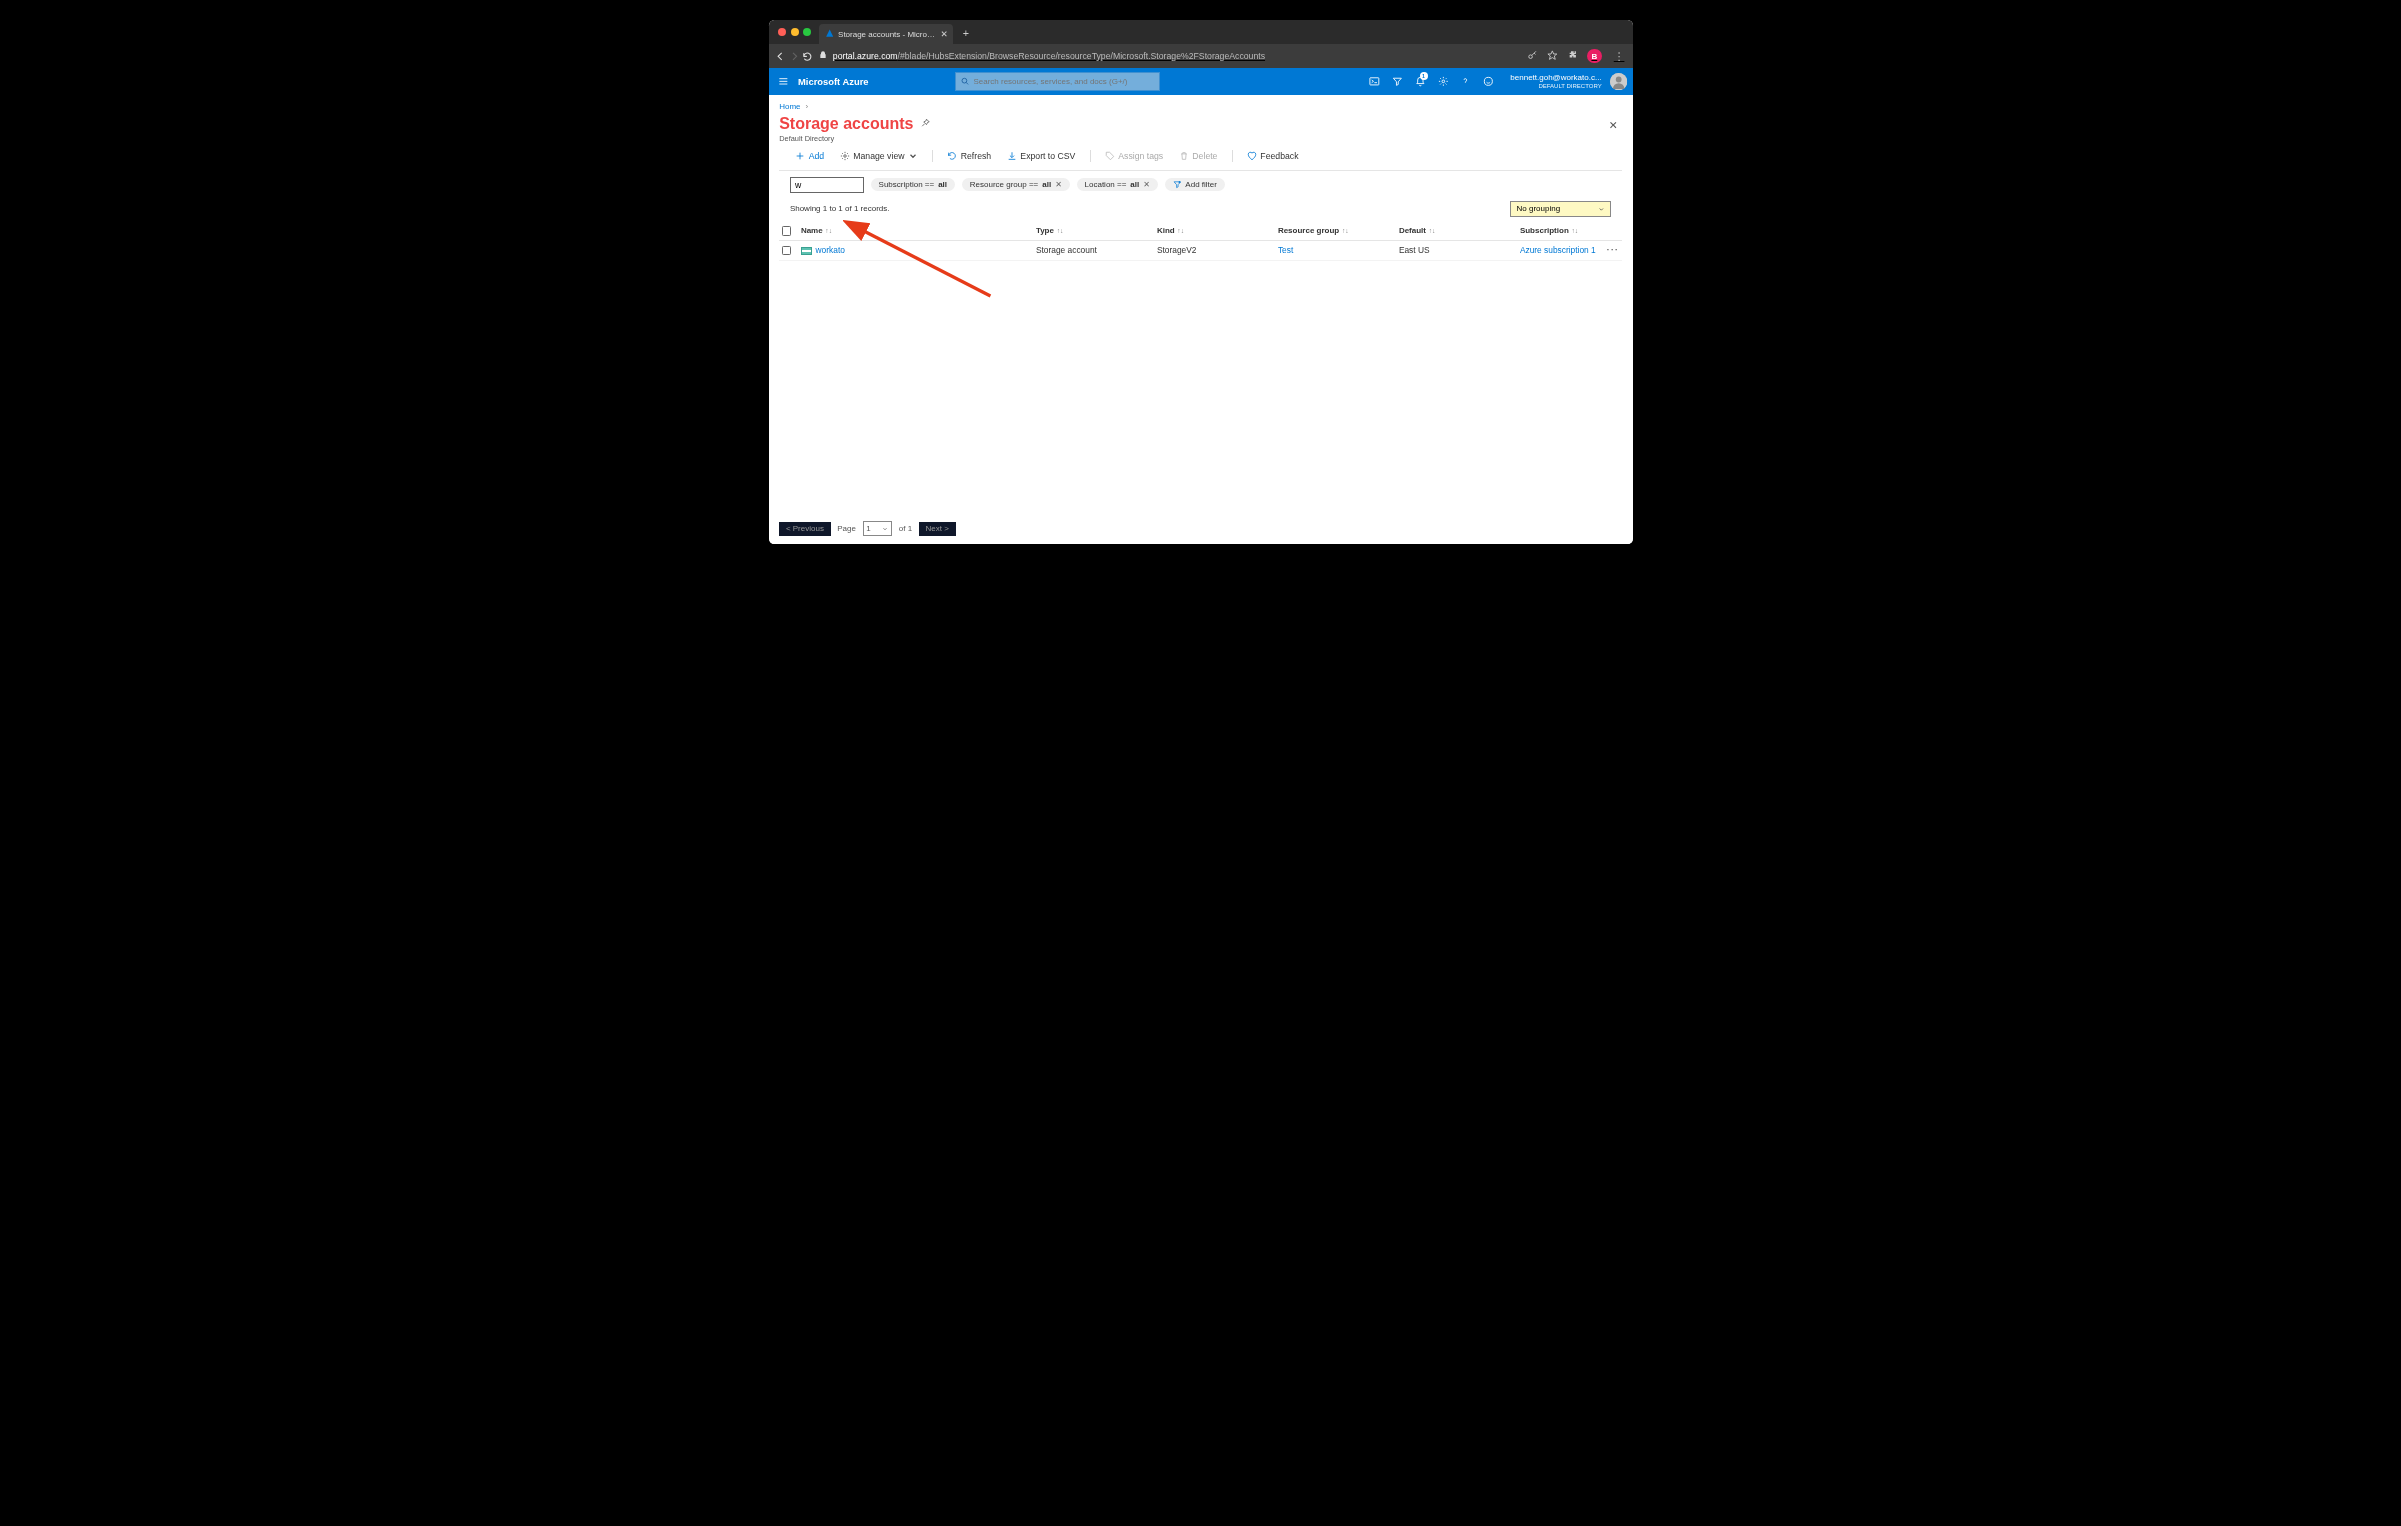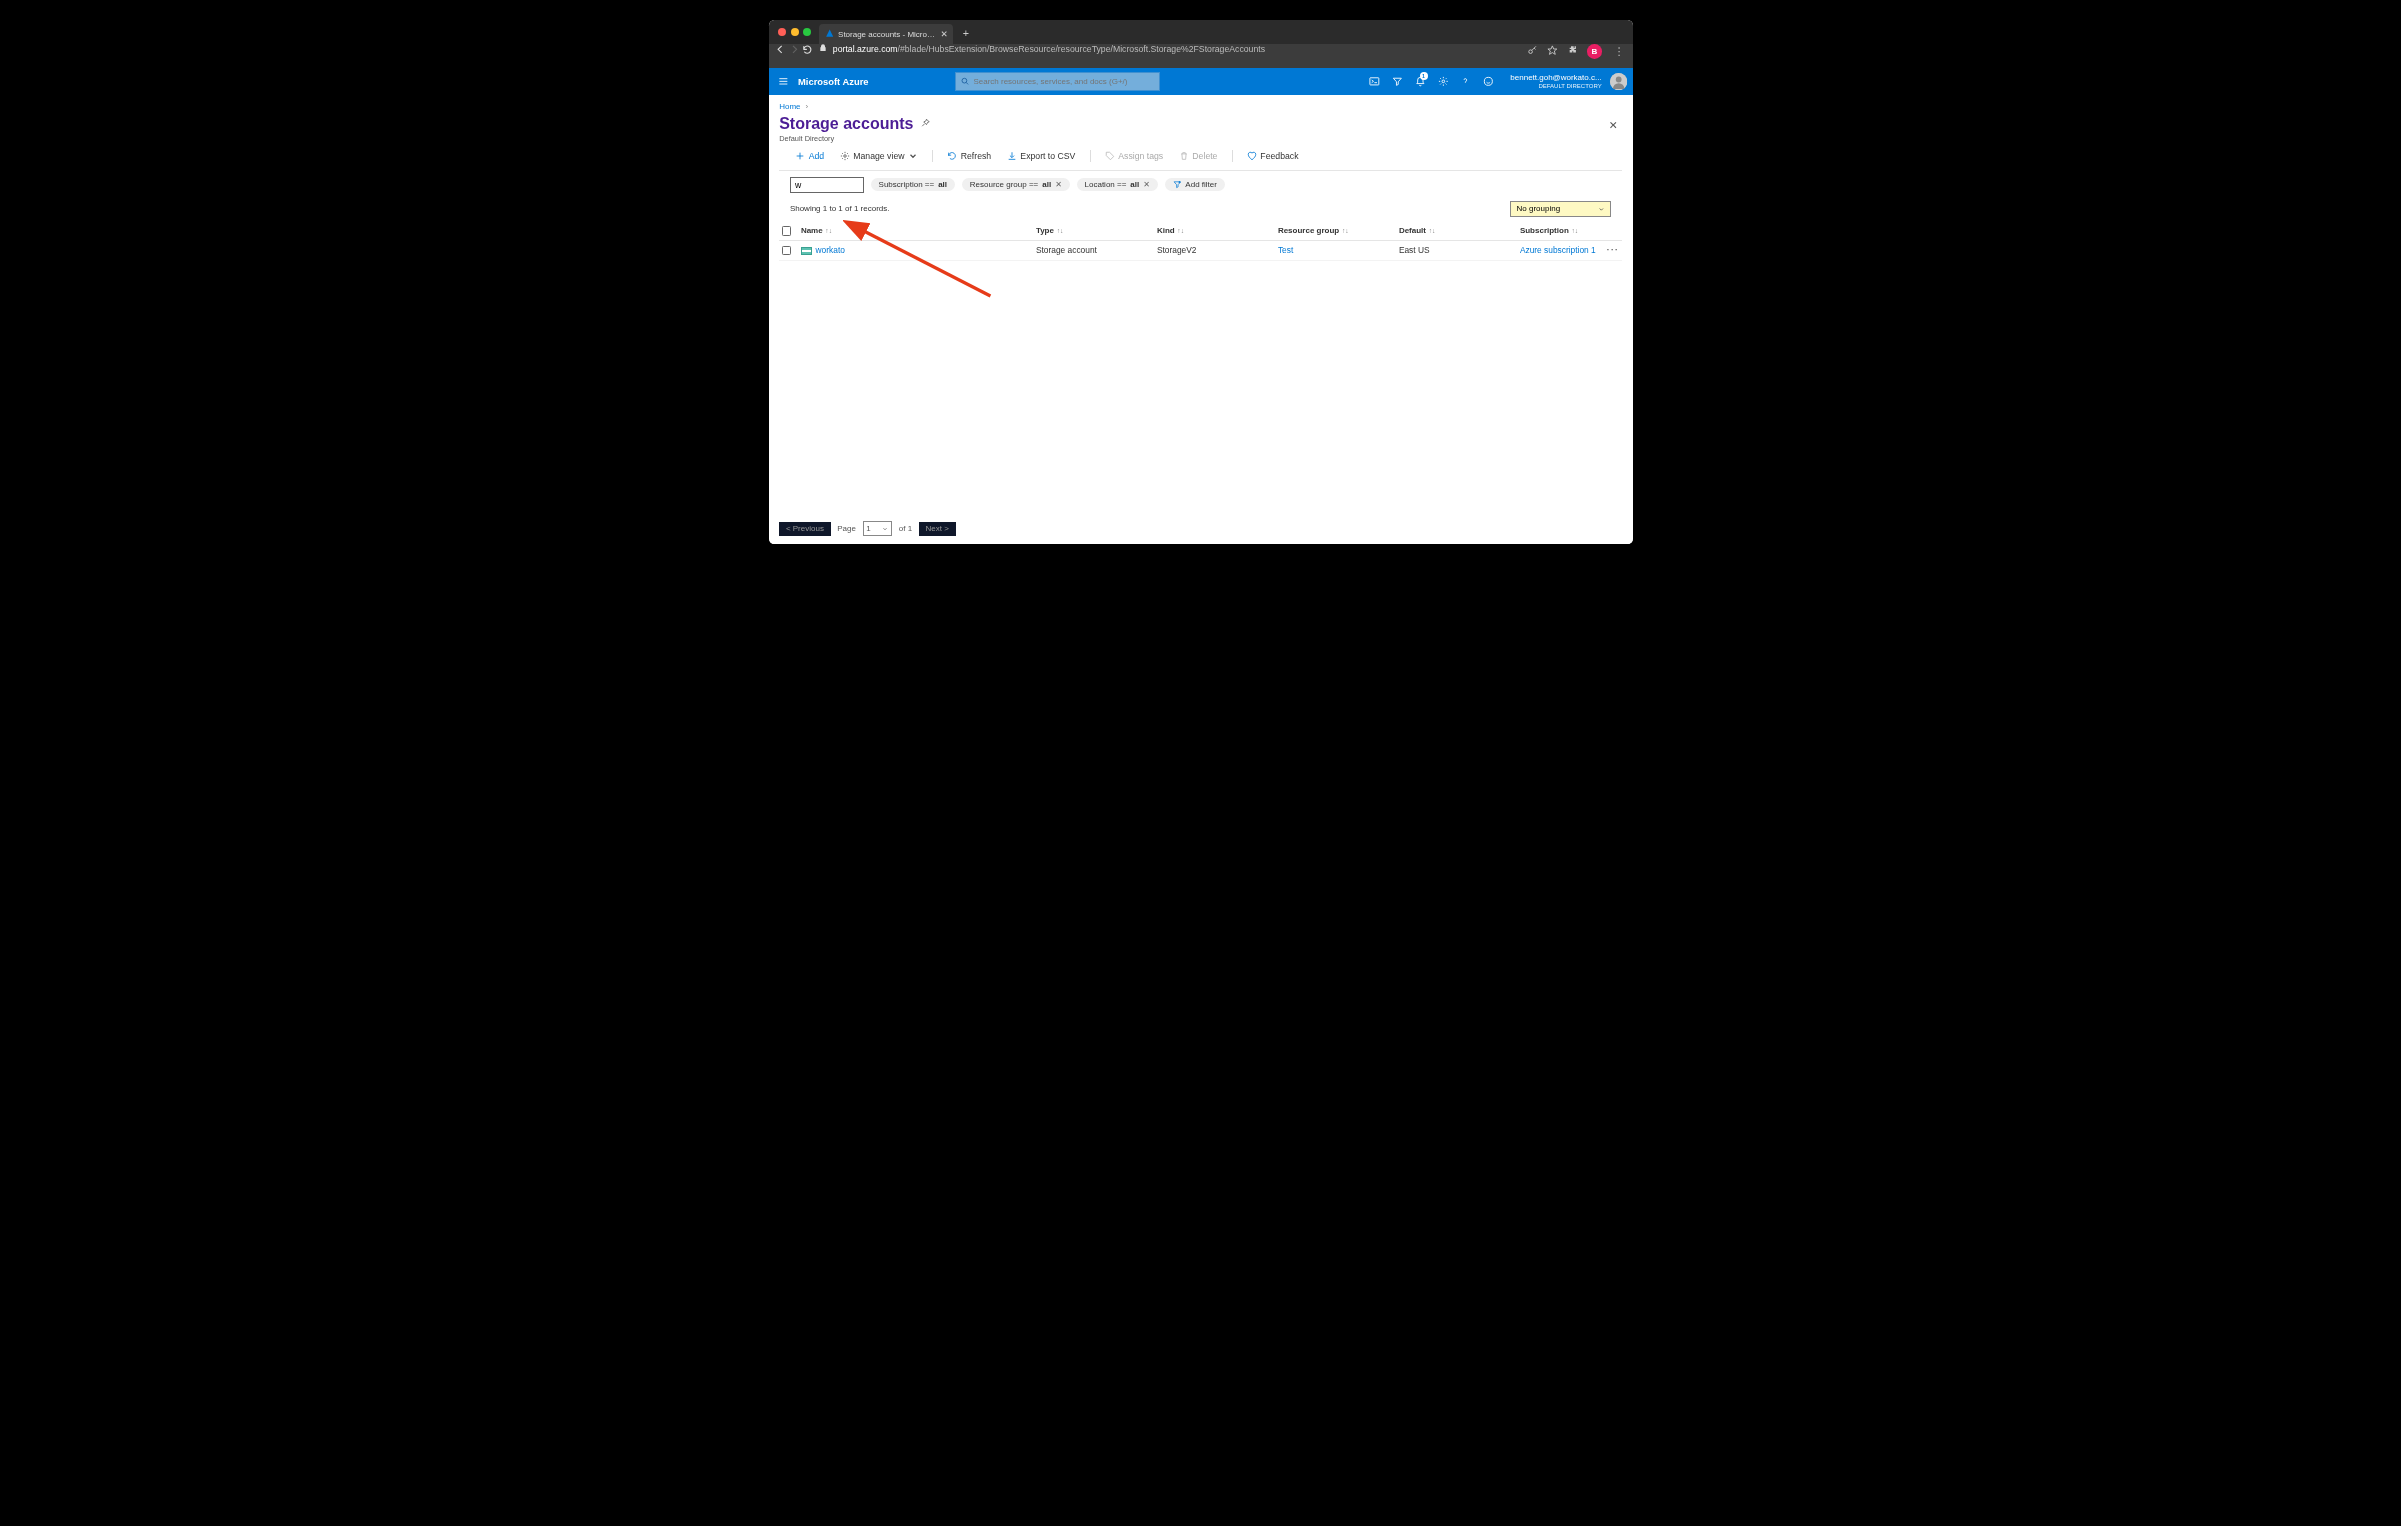--- a/index.html
+++ b/index.html
@@ -13,21 +13,21 @@
 .tl { width: 8px; height: 8px; border-radius: 50%; }
 .tl.red { background: #ff5f57; }
 .tl.yellow { background: #febc2e; }
 .tl.green { background: #28c840; }
 .tab { display: flex; align-items: center; background: #3c3c3c; border-radius: 4px 4px 0 0; height: 20px; padding: 0 5.4px; margin-top: 4px; gap: 4px; max-width: 134px; color: #ddd; font-size: 8px; }
 .tab-icon { width: 9.4px; height: 9.4px; display: flex; align-items: center; justify-content: center; }
 .tab-title { white-space: nowrap; overflow: hidden; text-overflow: ellipsis; flex: 1; }
 .tab-close { color: #ccc; cursor: pointer; font-size: 8.7px; }
 .new-tab { color: #ccc; font-size: 10.7px; padding: 0 5.4px; cursor: pointer; margin-top: 2.7px; }
 
-.url-bar { display: flex; align-items: flex-start; height: 24px; padding: 0 5.4px; gap: 0; background: #3c3c3c; }
+.url-bar { display: flex; align-items: center; height: 24px; padding: 0 5.4px; gap: 0; background: #3c3c3c; text-decoration: underline; }
 .nav-btn { color: #bbb; cursor: pointer; display: flex; align-items: center; justify-content: center; width: 13.4px; }
 .url-field { flex: 1; display: flex; align-items: center; gap: 5.4px; color: #bbb; font-size: 8.7px; padding: 0 5.4px; }
 .url-field .lock { font-size: 8px; }
 .url-text { color: #bbb; }
 .url-text .domain { color: #fff; }
 .right-icons { display: flex; gap: 9.4px; align-items: center; color: #bbb; }
 .avatar-b { width: 14.7px; height: 14.7px; border-radius: 50%; background: #e91e63; color: #fff; display: flex; align-items: center; justify-content: center; font-size: 8px; font-weight: 600; }
 
 
 .azure-header { background: #0078d4; height: 27px; display: flex; align-items: center; color: #fff; }
@@ -47,21 +47,21 @@
 
 
 .content { background: #fff; padding: 0 0 8px 0; position: relative; }
 .breadcrumb { padding: 6.7px 10.7px 4px; font-size: 8px; }
 .breadcrumb a { color: #0078d4; text-decoration: none; }
 .breadcrumb .sep { color: #888; margin: 0 2.7px; }
 
 .page-head { display: flex; align-items: flex-start; padding: 0 10.7px; }
 .page-title-wrap { flex: 1; }
 .page-title-row { display: flex; align-items: center; gap: 8px; }
-.page-title { font-size: 16px; font-weight: 600; color: #4c1d95; }
+.page-title { font-size: 16px; font-weight: 600; color: #ef4444; }
 .pin-icon { color: #555; cursor: pointer; }
 .subtitle { font-size: 7.4px; color: #555; margin-top: 1.3px; }
 .close-blade { color: #555; cursor: pointer; font-size: 10.7px; padding: 4px; }
 
 .toolbar { display: flex; align-items: center; gap: 5px; padding: 5.4px 10.7px 6.7px; border-bottom: 0.7px solid #e5e5e5; margin: 0 10.7px; }
 .toolbar .btn { display: flex; align-items: center; gap: 3.4px; font-size: 8.7px; color: #333; cursor: pointer; padding: 2.7px 5.4px; }
 .toolbar .btn.link { color: #0078d4; }
 .toolbar .btn.disabled { color: #aaa; cursor: default; }
 .toolbar .divider { width: 0.7px; height: 12px; background: #ddd; margin: 0 4px; }
 .toolbar svg, .toolbar .ico { width: 10px; height: 10px; }

